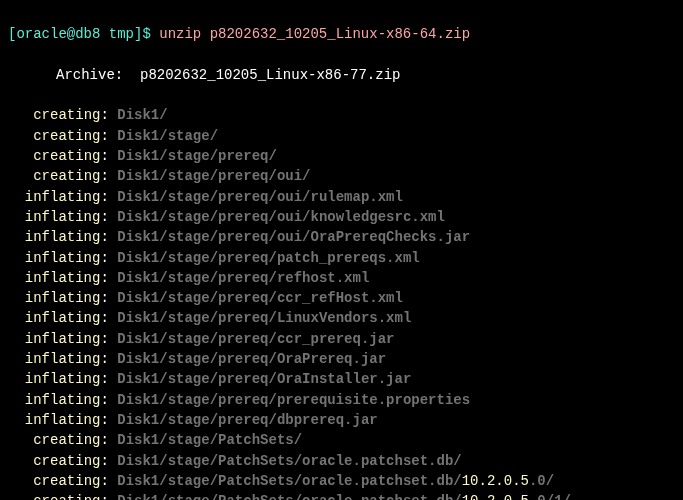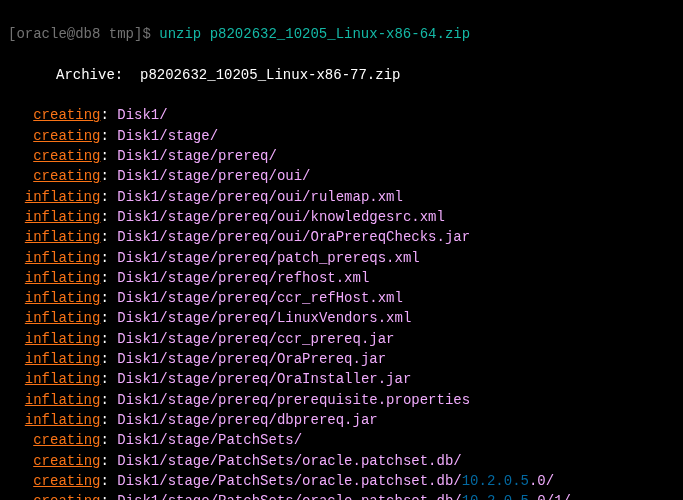--- a/index.html
+++ b/index.html
@@ -15,37 +15,37 @@
       line-height: 1.45;
       padding: 4px 8px;
       width: 683px;
       height: 500px;
       overflow: hidden;
     }
     .terminal {
       white-space: pre;
     }
     .prompt-user {
-      color: #737373;
+      color: #5eead4;
     }
     .prompt-cmd {
-      color: #14b8a6;
+      color: #fca5a5;
     }
     .line {
       display: block;
     }
     .action {
-      color: #f97316;
-      text-decoration: underline;
+      color: #fef9c3;
     }
     .path {
-      color: #f0abfc;
+      color: #737373;
+      font-weight: bold;
     }
     .version {
-      color: #0369a1;
+      color: #fef9c3;
     }
     .archive-label {
       color: #ffffff;
       margin-left: 48px;
     }
   </style>
 </head>
 <body>
 
 <div class="terminal">

